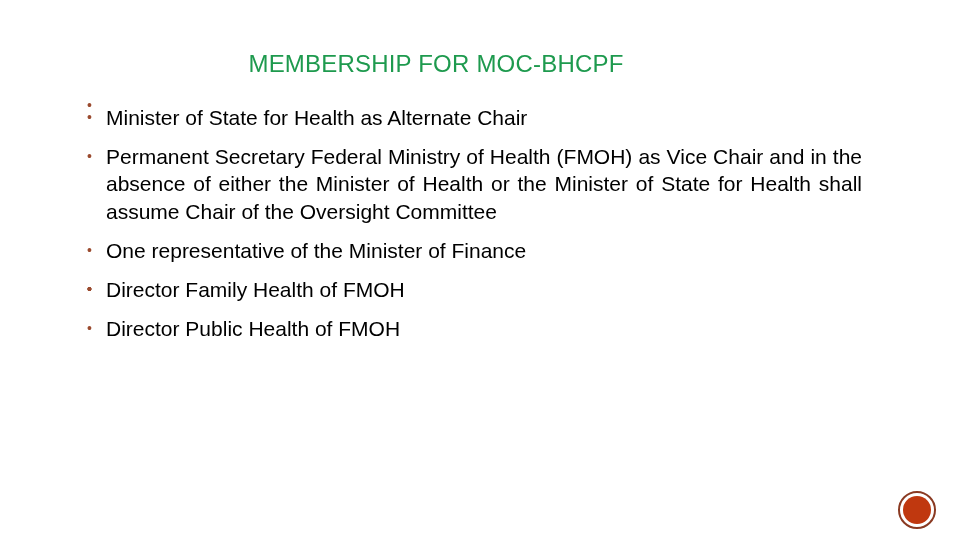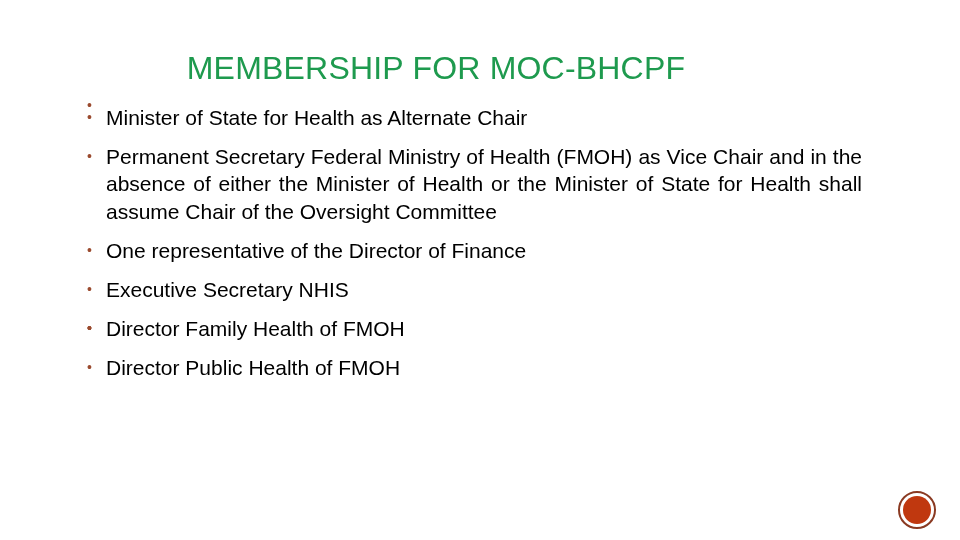--- a/index.html
+++ b/index.html
@@ -1,39 +1,39 @@
 <!DOCTYPE html>
 <html><head>
   <meta charset="utf-8">
   <style>
     html, body { margin:0; padding:0; }
     body { width:960px; height:540px; background:#ffffff; position:relative; overflow:hidden;
       font-family:"Liberation Sans", sans-serif; }
     .title { position:absolute; left:0; top:50px; width:852px; text-align:center;
-      font-size:32px; color:#1e9a4e; letter-spacing:0.2px; }
+      font-size:24px; color:#1e9a4e; letter-spacing:0.2px; }
     .title span { margin-left:20px; }
     .list { position:absolute; left:86px; top:92px; width:776px; margin:0; padding:0; list-style:none; }
     .item { position:relative; padding-left:20px; font-size:21px; line-height:27.5px; color:#000; margin:0 0 11.5px 0; }
     .item.just { text-align:justify; }
     .bullet { position:absolute; left:1px; top:0; color:#9a4a2e; font-size:14px; }
     .badge { position:absolute; left:898px; top:491px; width:38px; height:38px; border-radius:50%;
       background:#ffffff; border:2px solid #8a3a22; box-sizing:border-box; }
     .badge::after { content:""; position:absolute; left:3px; top:3px; width:28px; height:28px; border-radius:50%;
       background:#c0380f; }
   </style>
 </head>
 <body>
 
 <div class="title"><span>MEMBERSHIP FOR MOC-BHCPF</span></div>
 
 <ul class="list">
   <li class="item"><span class="bullet">•</span></li>
   <li class="item"><span class="bullet">•</span><span>Minister of State for Health as Alternate Chair</span></li>
   <li class="item just"><span class="bullet">•</span><span>Permanent Secretary Federal Ministry of Health (FMOH) as Vice Chair and in the absence of either the Minister of Health or the Minister of State for Health shall assume Chair of the Oversight Committee</span></li>
-  <li class="item"><span class="bullet">•</span><span>One representative of the Director of Finance</span></li>
-  <li class="item"><span class="bullet">•</span><span>Executive Secretary NHIS</span></li>
+  <li class="item"><span class="bullet">•</span><span>One representative of the Minister of Finance</span></li>
+  <li class="item"><span class="bullet">•</span></li>
   <li class="item"><span class="bullet">•</span></li>
   <li class="item"><span class="bullet">•</span></li>
   <li class="item"><span class="bullet">•</span><span>Director Family Health of FMOH</span></li>
   <li class="item"><span class="bullet">•</span><span>Director Public Health of FMOH</span></li>
 </ul>
 
 <div class="badge"></div>
 
 </body></html>

